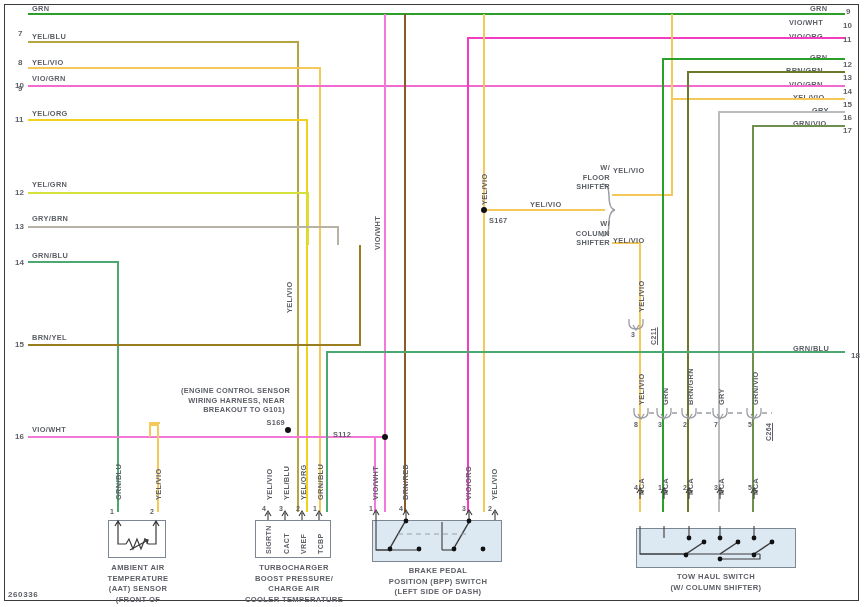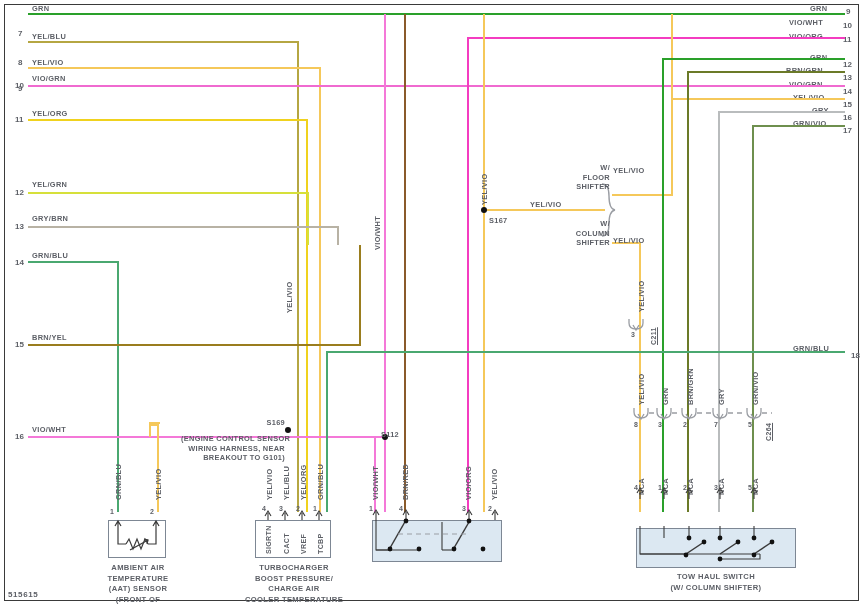--- a/index.html
+++ b/index.html
@@ -136,27 +136,27 @@
   <div class="blk" style="left:574px;top:163px;white-space:pre;text-align:right;width:36px;">W/
 FLOOR
 SHIFTER</div>
   <div class="blk" style="left:570px;top:219px;white-space:pre;text-align:right;width:40px;">W/
 COLUMN
 SHIFTER</div>
   <div class="lbl" style="left:613px;top:166px;">YEL/VIO</div>
   <div class="lbl" style="left:613px;top:236px;">YEL/VIO</div>
 
   <div class="dot" style="left:285px;top:427px;"></div>
-  <div class="blk" style="left:181px;top:386px;white-space:pre;text-align:right;width:104px;margin-top:48px;">(ENGINE CONTROL SENSOR
+  <div class="blk" style="left:181px;top:386px;white-space:pre;text-align:right;width:104px;">(ENGINE CONTROL SENSOR
 WIRING HARNESS, NEAR
 BREAKOUT TO G101)</div>
   <div class="blk" style="left:181px;top:418px;text-align:right;width:104px;">S169</div>
 
   <div class="dot" style="left:382px;top:434px;"></div>
-  <div class="blk" style="left:352px;top:430px;text-align:right;width:47px;">S112</div>
+  <div class="blk" style="left:333px;top:430px;text-align:left;width:47px;">S112</div>
 
   <svg width="22" height="16" style="left:625px;top:318px;">
     <path d="M4,1 L4,5 Q4,11 11,11 Q18,11 18,5 L18,1" stroke="#9a9da3" stroke-width="1.3" fill="none"></path>
     <path d="M8,7 L11,12 L14,7" stroke="#9a9da3" stroke-width="1.3" fill="none"></path>
   </svg>
   <div class="pin" style="left:631px;top:331px;font-size:7px;">3</div>
   <div class="vlbl" style="left:650px;top:345px;font-size:7px;text-decoration:underline;">C211</div>
 
   <svg width="150" height="24" style="left:630px;top:408px;">
     <g stroke="#9a9da3" stroke-width="1.3" fill="none">
@@ -266,20 +266,23 @@
     </g>
     <g fill="#111">
       <circle cx="38" cy="13" r="2.4"></circle>
       <circle cx="22" cy="41" r="2.4"></circle>
       <circle cx="51" cy="41" r="2.4"></circle>
       <circle cx="101" cy="13" r="2.4"></circle>
       <circle cx="86" cy="41" r="2.4"></circle>
       <circle cx="115" cy="41" r="2.4"></circle>
     </g>
   </svg>
+  <div class="cap" style="left:372px;top:566px;width:132px;white-space:pre;">BRAKE PEDAL
+POSITION (BPP) SWITCH
+(LEFT SIDE OF DASH)</div>
 
   <div class="vlbl" style="left:637px;top:495px;">NCA</div>
   <div class="vlbl" style="left:661px;top:495px;">NCA</div>
   <div class="vlbl" style="left:686px;top:495px;">NCA</div>
   <div class="vlbl" style="left:717px;top:495px;">NCA</div>
   <div class="vlbl" style="left:751px;top:495px;">NCA</div>
   <div class="pin" style="left:634px;top:484px;font-size:7px;">4</div>
   <div class="pin" style="left:658px;top:484px;font-size:7px;">1</div>
   <div class="pin" style="left:683px;top:484px;font-size:7px;">2</div>
   <div class="pin" style="left:714px;top:484px;font-size:7px;">3</div>
@@ -316,14 +319,14 @@
       <circle cx="104" cy="16" r="2.4"></circle>
       <circle cx="138" cy="16" r="2.4"></circle>
       <circle cx="52" cy="29" r="2.4"></circle>
       <circle cx="86" cy="33" r="2.4"></circle>
       <circle cx="120" cy="29" r="2.4"></circle>
     </g>
   </svg>
   <div class="cap" style="left:646px;top:572px;width:140px;white-space:pre;">TOW HAUL SWITCH
 (W/ COLUMN SHIFTER)</div>
 
-  <div class="docid">515615</div>
+  <div class="docid">260336</div>
 </div>
 
 </body></html>

